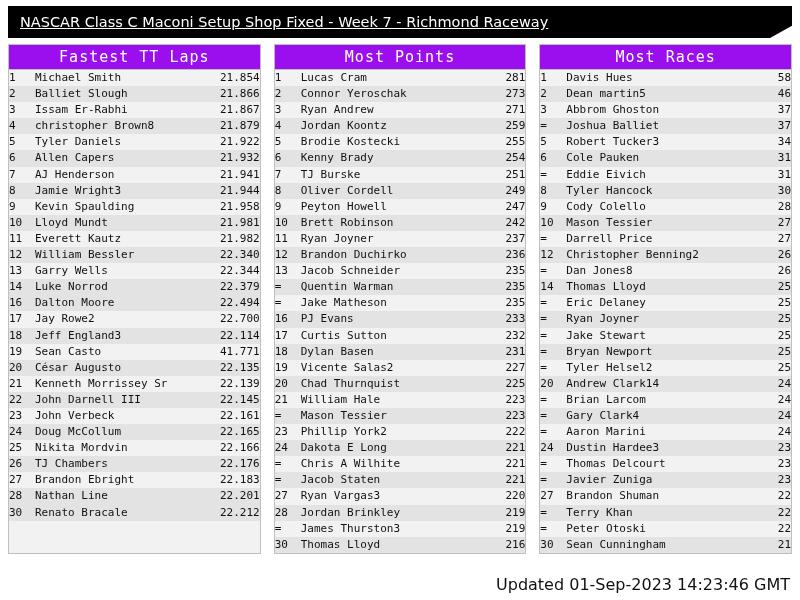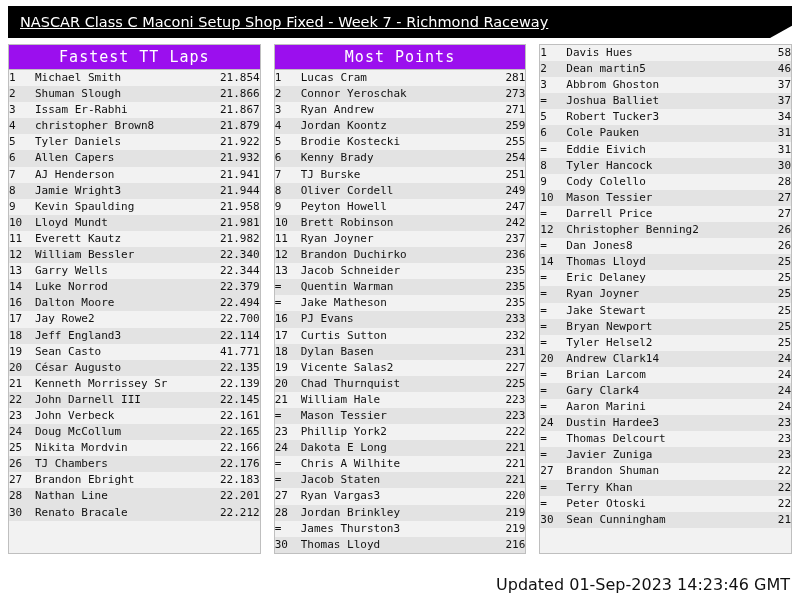--- a/index.html
+++ b/index.html
@@ -134,21 +134,21 @@
       <div class="col-header">Fastest TT Laps</div>
       <table class="rows">
         <tbody>
             <tr class="odd">
               <td class="pos">1</td>
               <td class="name">Michael Smith</td>
               <td class="val">21.854</td>
             </tr>
             <tr class="even">
               <td class="pos">2</td>
-              <td class="name">Shuman Slough</td>
+              <td class="name">Balliet Slough</td>
               <td class="val">21.866</td>
             </tr>
             <tr class="odd">
               <td class="pos">3</td>
               <td class="name">Issam Er-Rabhi</td>
               <td class="val">21.867</td>
             </tr>
             <tr class="even">
               <td class="pos">4</td>
               <td class="name">christopher Brown8</td>
@@ -430,20 +430,21 @@
             <tr class="even">
               <td class="pos">30</td>
               <td class="name">Thomas Lloyd</td>
               <td class="val">216</td>
             </tr>
           </tbody>
       </table>
     </div>
 
     <div class="col">
+      <div class="col-header">Most Races</div>
       <table class="rows">
         <tbody>
             <tr class="odd">
               <td class="pos">1</td>
               <td class="name">Davis Hues</td>
               <td class="val">58</td>
             </tr>
             <tr class="even">
               <td class="pos">2</td>
               <td class="name">Dean martin5</td>

